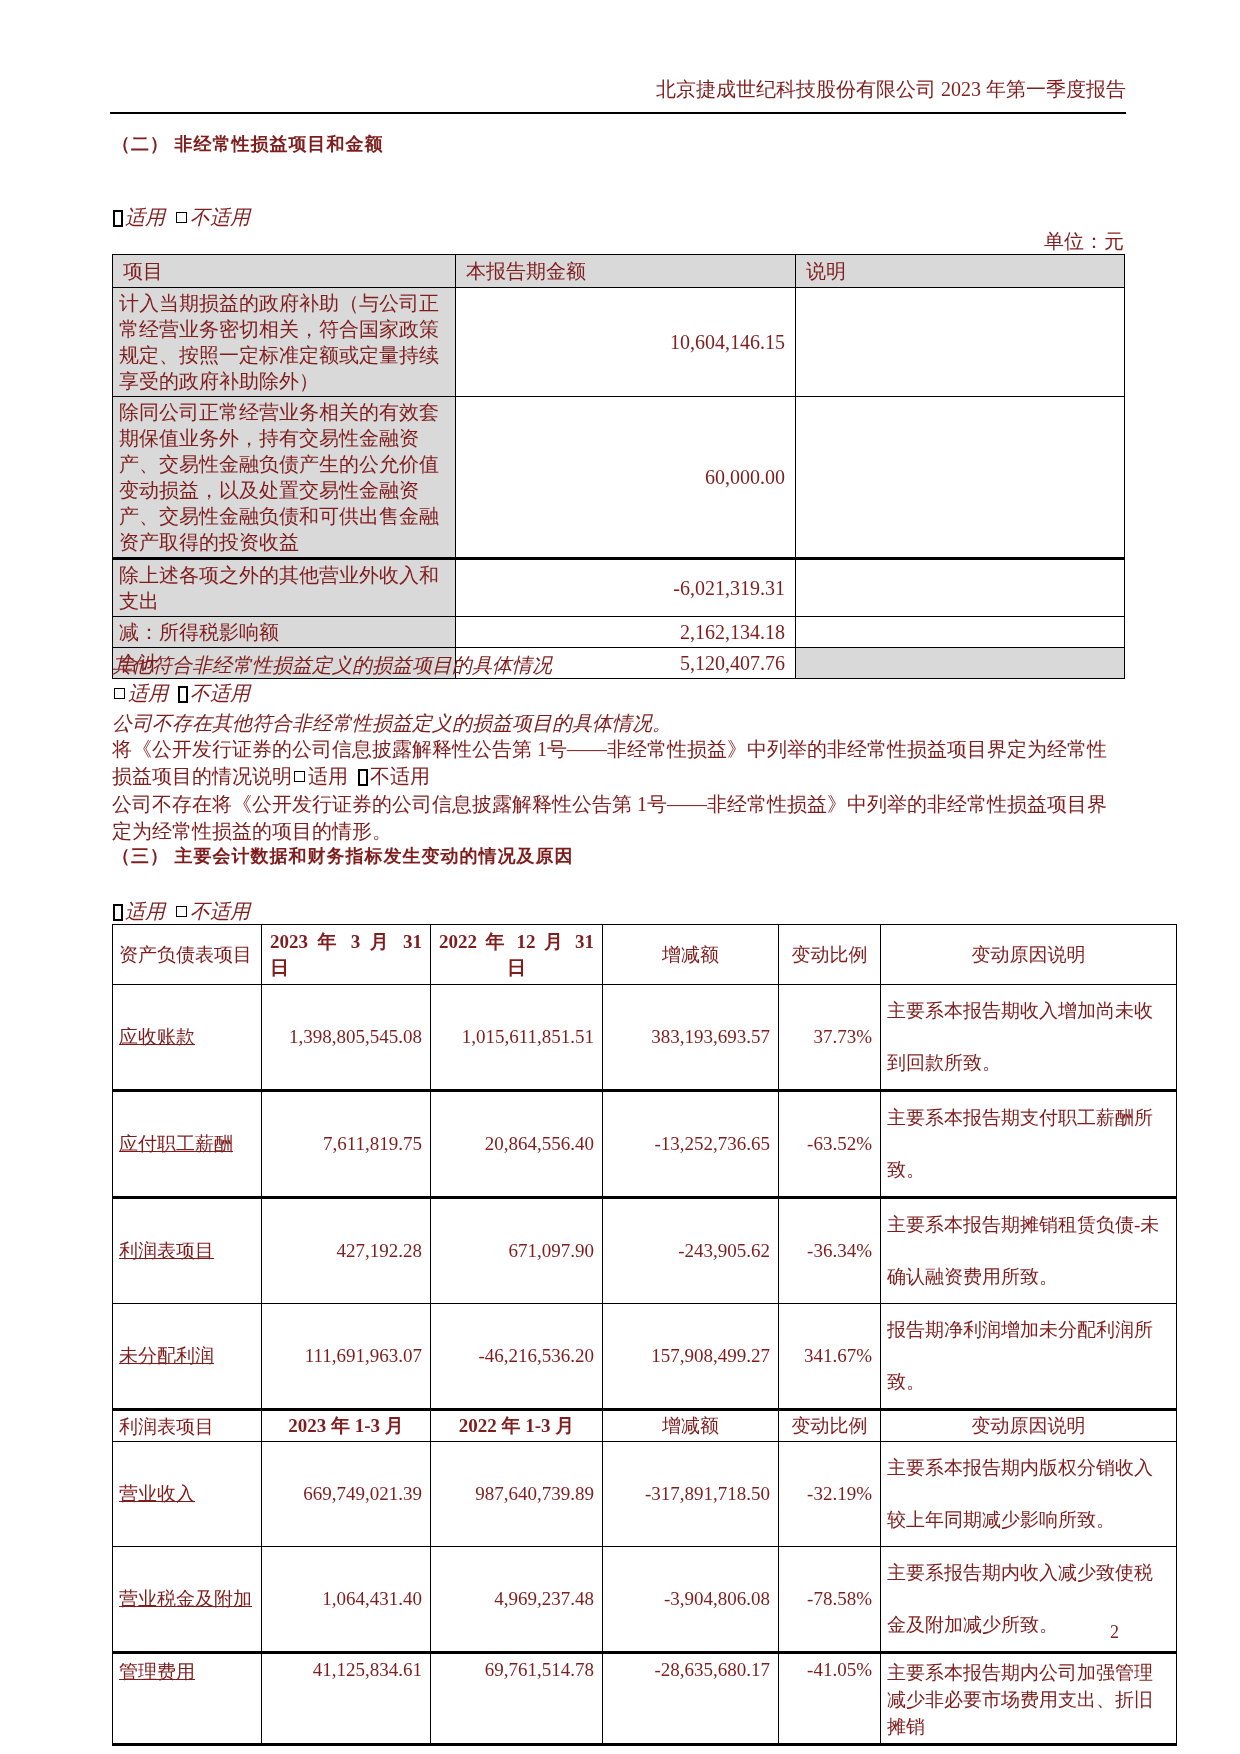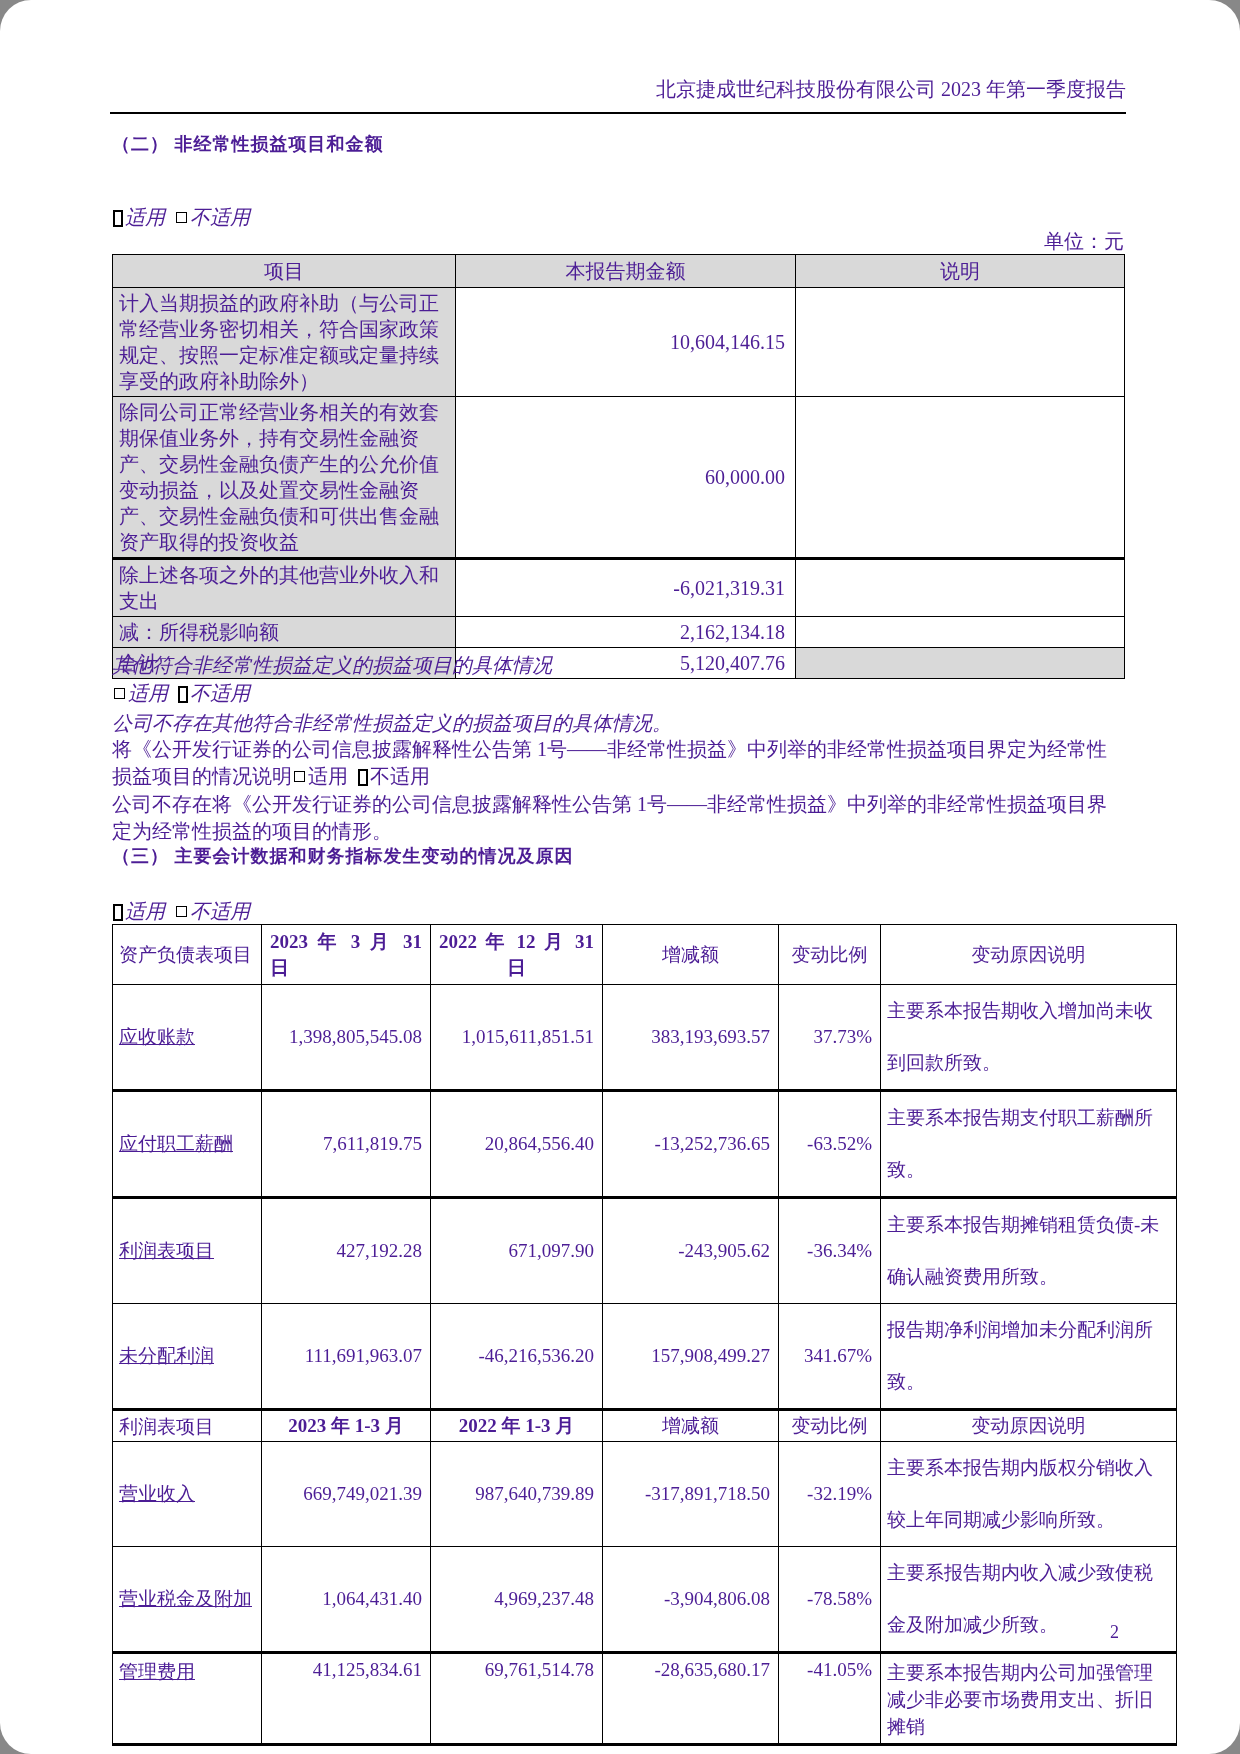--- a/index.html
+++ b/index.html
@@ -2,23 +2,22 @@
 <html><head>
 <meta charset="utf-8">
 <style>
   html,body{margin:0;padding:0;background:#888;}
   .page{
     position:relative;
     width:1240px;height:1754px;
     margin:0 auto;
     background:#ffffff;
     font-family:"Liberation Serif","DejaVu Serif",serif;
-    color:#4c1d95;
+    color:#7f1d1d;
     overflow:hidden;
-    border-radius:31px;
   }
   .abs{position:absolute;}
   
   .doc-header{
     top:76px;left:110px;width:1016px;
     text-align:right;font-size:20px;
     padding-bottom:9px;border-bottom:2px solid #000;
   }
   
   .sec-title{left:112px;font-size:18px;font-weight:bold;letter-spacing:1px;}
@@ -31,21 +30,21 @@
        vertical-align:-3px;margin:0 2px 0 1px;box-sizing:border-box;}
   .cbs{display:inline-block;width:11px;height:11px;border:1px solid #000;
        vertical-align:1px;margin:0 3px 0 2px;box-sizing:border-box;}
   .gap{display:inline-block;width:9px;}
   
   table{border-collapse:collapse;table-layout:fixed;position:absolute;}
   td{border:1px solid #000;vertical-align:middle;overflow:hidden;}
   tr.bt-thick td{border-top:3px solid #000;}
   
   .t1{top:254px;left:112px;width:1012px;font-size:20px;}
-  .t1 td.hdr{background:#d9d9d9;text-align:center;height:30px;padding:1px 20px;}
+  .t1 td.hdr{background:#d9d9d9;height:30px;padding:1px 10px;}
   .t1 td.item{background:#d9d9d9;text-align:left;padding:2px 6px;line-height:26px;}
   .t1 td.amount{text-align:right;padding-right:10px;}
   .t1 td.note{padding:2px 6px;}
   .t1 td.note-gray{background:#d9d9d9;}
   
   .t2{top:924px;left:112px;width:1064px;font-size:19px;}
   .t2 td{padding:1px 6px;}
   .t2 tr:last-child td{border-bottom:3px solid #000;}
   .t2 td.th-item{text-align:left;line-height:27px;}
   .t2 td.th-date{font-weight:bold;padding:2px 8px;}

